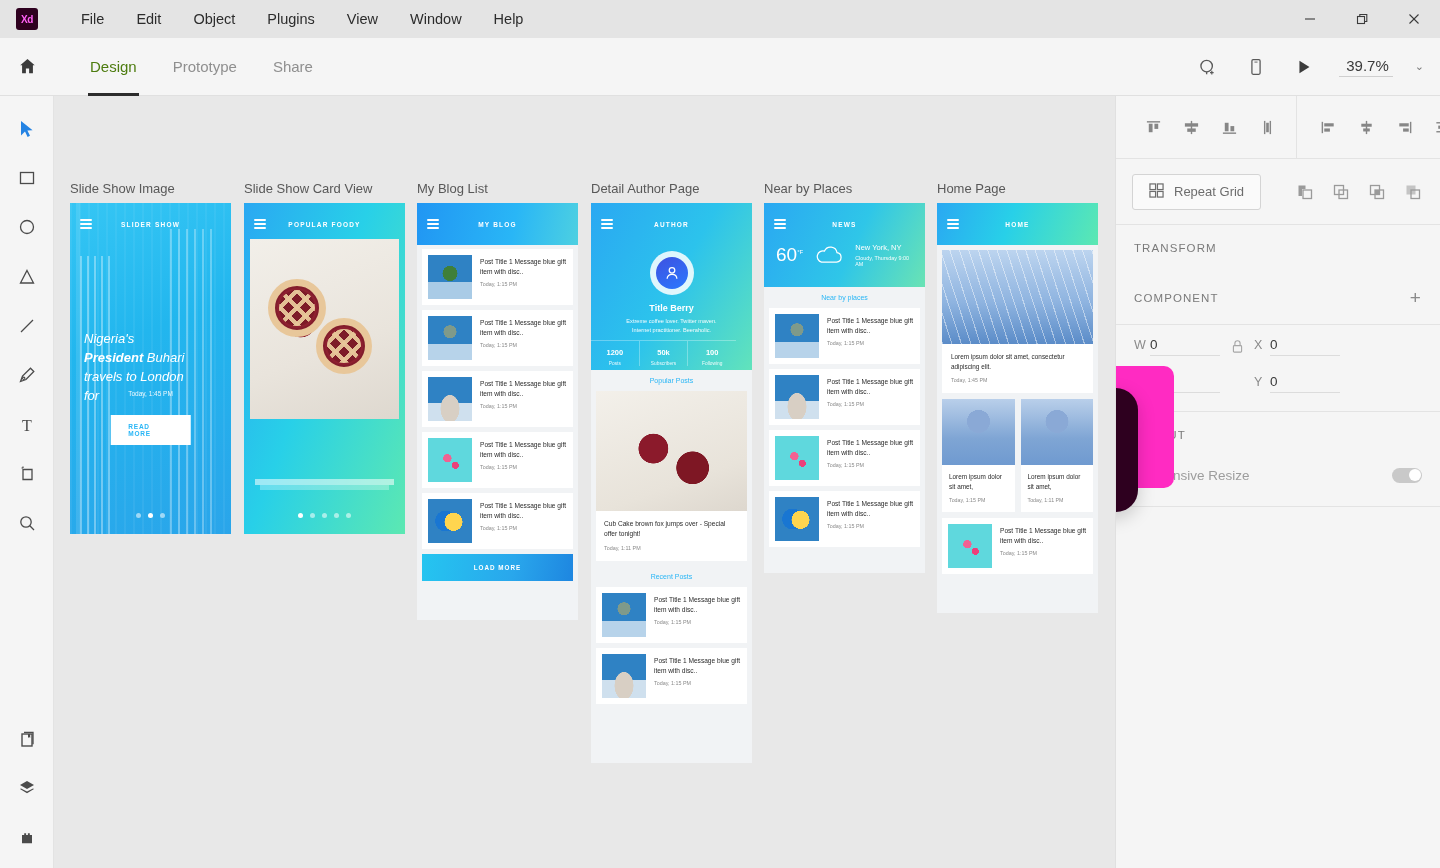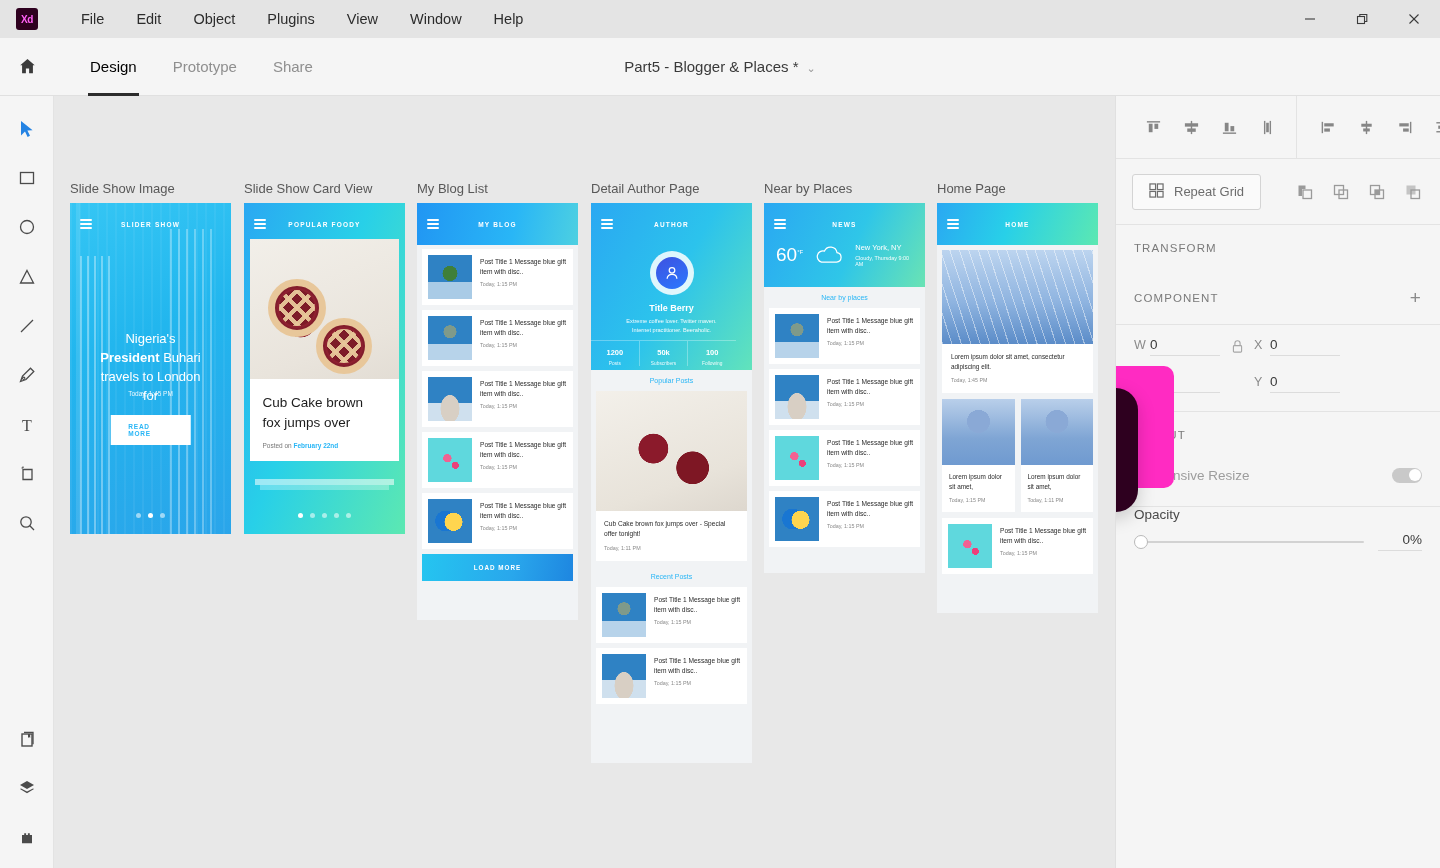--- a/index.html
+++ b/index.html
@@ -36,21 +36,21 @@
   .toolbar {
     height: 58px; background: #f5f5f5; border-bottom: 1px solid #e0e0e0;
     display: flex; align-items: center; flex: 0 0 58px; position: relative;
   }
   .home-icon { width: 54px; display: flex; align-items: center; justify-content: center; }
   .mode-tabs { display: flex; align-items: flex-end; height: 58px; margin-left: 18px; }
   .mode-tab {
     font-size: 15px; color: #8f8f8f; padding: 0 18px; height: 58px;
     display: flex; align-items: center; position: relative;
   }
-  .mode-tab.active { color: #000000; }
+  .mode-tab.active { color: #4d7c0f; }
   .mode-tab.active::after {
     content: ""; position: absolute; left: 16px; right: 16px; bottom: 0;
     height: 3px; background: #2c2c2c;
   }
   .doc-title {
     position: absolute; left: 0; right: 0; text-align: center;
     font-size: 15px; color: #3a3a3a; pointer-events: none;
   }
   .doc-title span.chev { color: #9a9a9a; font-size: 11px; margin-left: 8px; }
   .tb-right { position: absolute; right: 16px; display: flex; align-items: center; gap: 22px; }
@@ -118,22 +118,22 @@
   }
   .ss1-tower {
     position: absolute; left: 6%; top: 16%; width: 22%; height: 84%;
     background: repeating-linear-gradient(90deg, rgba(255,255,255,.35) 0 2px, transparent 2px 7px);
   }
   .ss1-tower2 {
     position: absolute; right: 8%; top: 8%; width: 30%; height: 92%;
     background: repeating-linear-gradient(90deg, rgba(255,255,255,.3) 0 2px, transparent 2px 8px);
   }
   .ss1-txt {
-    position: absolute; left: 0; right: 0; top: 38%; text-align: center;
-    color: #fff; font-size: 13px; line-height: 19px; padding: 0 14px;
+    position: absolute; left: 0; right: 0; top: 38%; text-align: left;
+    color: #fff; font-size: 13px; line-height: 19px; padding: 0 14px; font-style: italic;
   }
   .ss1-txt b { font-weight: 700; }
   .ss1-time {
     position: absolute; left: 0; right: 0; top: 56.5%; text-align: center;
     color: rgba(255,255,255,.92); font-size: 6.5px;
   }
   .ss1-btn {
     position: absolute; left: 50%; transform: translateX(-50%); top: 64%;
     background: #fff; color: #29b6f6; font-size: 6.5px; letter-spacing: .8px;
     padding: 8px 18px; font-weight: 600;
@@ -376,22 +376,41 @@
     <div class="home-icon">
       <svg width="19" height="19" viewBox="0 0 20 20">
           <path d="M10 2.2 2.4 8.6h1.9V17h4V12h3.4v5h4V8.6h1.9z" fill="#3b3b3b"></path>
         </svg>
     </div>
     <div class="mode-tabs">
       <div class="mode-tab active">Design</div>
       <div class="mode-tab">Prototype</div>
       <div class="mode-tab">Share</div>
     </div>
-    <div class="doc-title">
-      <span>Part5 - Blogger &amp; Places *</span><span class="chev">⌄</span>
+    <div class="tb-right">
+      <div class="tb-icon">
+        <svg width="20" height="20" viewBox="0 0 22 22">
+            <circle cx="9.5" cy="10" r="6.3" fill="none" stroke="currentColor" stroke-width="1.5"></circle>
+            <path d="M9.5 16.3V19" stroke="currentColor" stroke-width="1.5"></path>
+            <path d="M15.2 15.2v4M13.2 17.2h4" stroke="currentColor" stroke-width="1.3"></path>
+          </svg>
+      </div>
+      <div class="tb-icon">
+        <svg width="20" height="20" viewBox="0 0 22 22">
+            <rect x="6.5" y="3" width="9" height="16" rx="1.3" fill="none" stroke="currentColor" stroke-width="1.4"></rect>
+            <line x1="9.3" y1="5.6" x2="12.7" y2="5.6" stroke="currentColor" stroke-width="1"></line>
+          </svg>
+      </div>
+      <div class="tb-icon">
+        <svg width="20" height="20" viewBox="0 0 22 22">
+            <path d="M6 4 L17 11 L6 18 Z" fill="#3b3b3b"></path>
+          </svg>
+      </div>
+      <div class="zoom-val">39.7%</div>
+      <div class="zoom-chev">⌄</div>
     </div>
   </div>
 
   <div class="body-row">
 
     <div class="toolrail">
       <div class="tool active">
         <svg width="20" height="20" viewBox="0 0 20 20">
             <path d="M4 2 L4 16.5 L8 12.6 L10.6 18 L13 16.8 L10.4 11.6 L15.6 11.2 Z" fill="#2483e3"></path>
           </svg>
@@ -501,25 +520,20 @@
                 <i></i>
                 <i></i>
                 <i></i>
               </div>
             <div class="ab-hdr-title">POPULAR FOODY</div>
           </div>
           <div class="ss2-photo">
             <div class="pie" style="left:12%; top:22%; width:58px; height:58px;"></div>
             <div class="pie" style="left:44%; top:44%; width:56px; height:56px;"></div>
           </div>
-          <div class="ss2-card">
-            <h4>Cub Cake brown</h4>
-            <h4>fox jumps over</h4>
-            <div class="ss2-meta"><span>Posted on </span><b>February 22nd</b></div>
-          </div>
           <div class="ss2-shade1"></div>
           <div class="ss2-shade2"></div>
           <div class="dots" style="bottom:16px;">
             <i class="on"></i>
               <i></i>
               <i></i>
               <i></i>
               <i></i>
           </div>
         </div>
@@ -907,30 +921,20 @@
         </div>
         <div class="resp-row">
           <span class="resp-lbl">Responsive Resize</span>
           <span class="toggle">
               <i></i>
             </span>
         </div>
       </div>
 
       <div>
-        <div class="op-row">
-          <div class="op-lbl">Opacity</div>
-          <div class="op-ctl">
-            <div class="slider">
-              <div class="track"></div>
-              <div class="knob"></div>
-            </div>
-            <div class="op-val">0%</div>
-          </div>
-        </div>
       </div>
 
       <div class="xd-overlay" style="left:-150px; top:260px; width:230px; height:170px;">
         <div class="xd-back"></div>
         <div class="xd-front">
           <span>Xd</span>
         </div>
       </div>
 
     </div>

